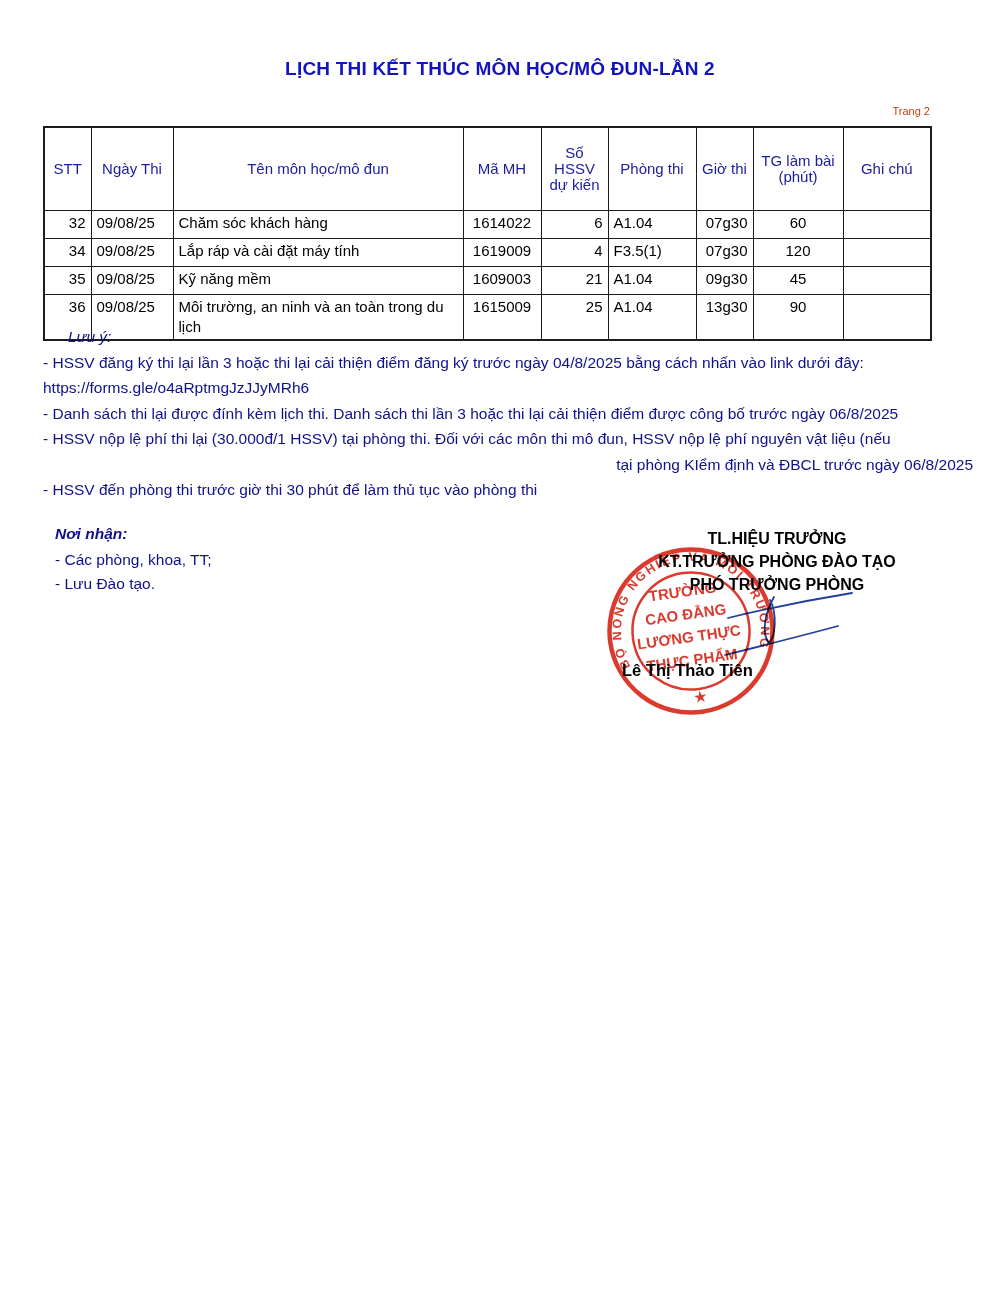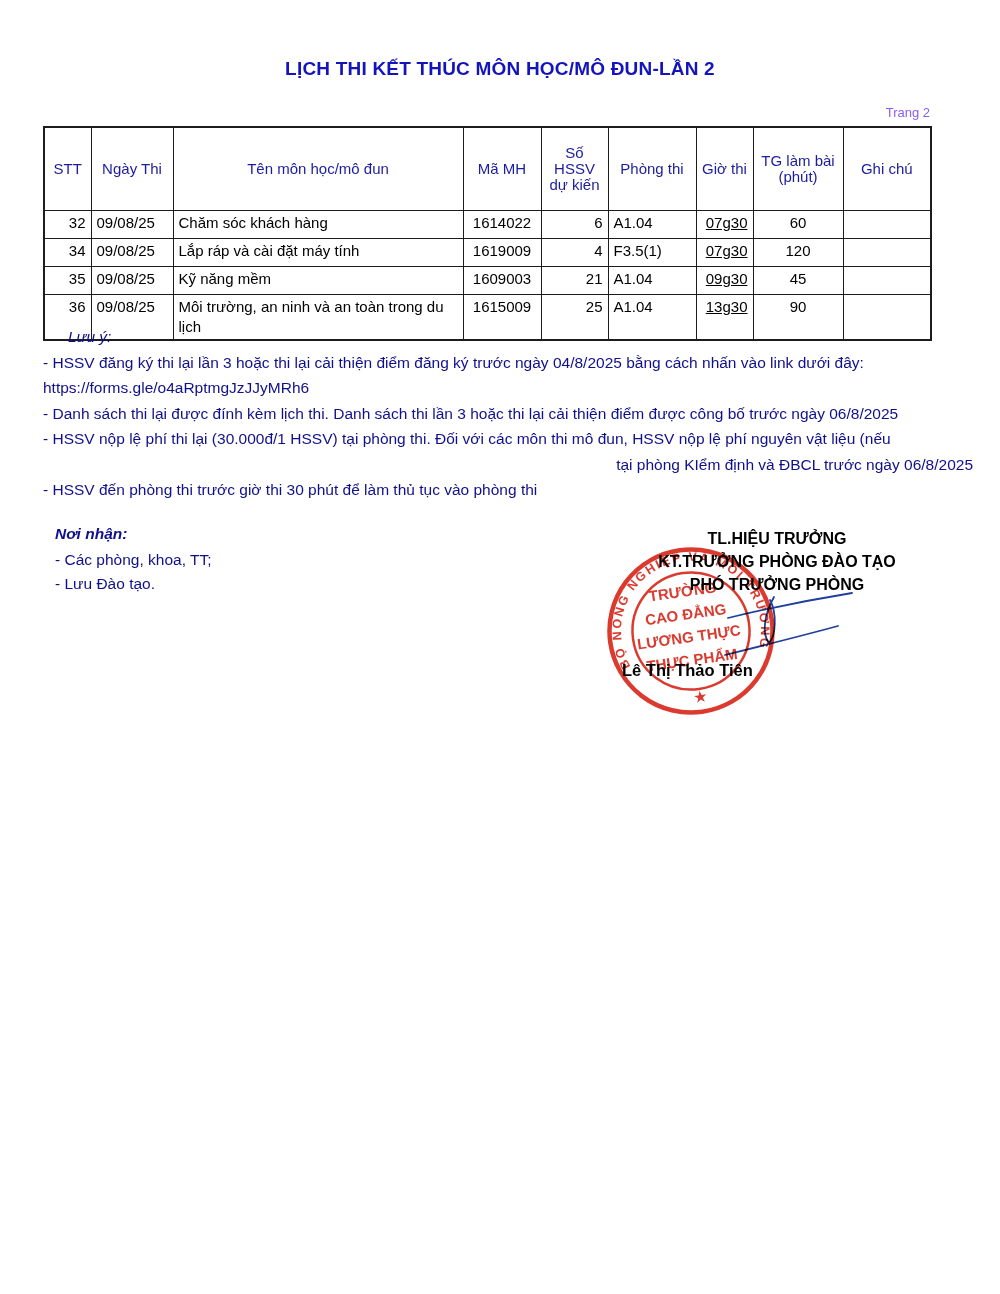--- a/index.html
+++ b/index.html
@@ -6,21 +6,21 @@
   .page{
     position:relative;width:988px;height:1294px;background:#ffffff;overflow:hidden;
     font-family:"Liberation Sans","DejaVu Sans",sans-serif;color:#000;
   }
   .doc-title{
     position:absolute;top:58px;left:0;width:1000px;text-align:center;
     font-size:19px;font-weight:bold;color:#1414bE;letter-spacing:.2px;
   }
   .page-num{
     position:absolute;top:105px;left:43px;width:887px;text-align:right;
-    font-size:13px;color:#8b5cf6;
+    font-size:11px;color:#c2410c;
   }
   table.exam{
     position:absolute;top:126px;left:43px;width:887px;
     border-collapse:collapse;table-layout:fixed;
     font-size:15px;
     border:2px solid #1c1c1c;
   }
   table.exam th,table.exam td{
     border:1px solid #1c1c1c;overflow:hidden;
     padding:2px 5px;
@@ -32,21 +32,21 @@
   table.exam td{vertical-align:top;line-height:20px;}
   tr.hdr{height:33px;}
   tr.row{height:28px;}
   tr.row-tall{height:45px;margin-left:21px;}
   td.c-stt{text-align:right;padding-right:8px;}
   td.c-date{text-align:left;padding-left:4px;}
   td.c-subj{text-align:left;}
   td.c-code{text-align:center;}
   td.c-num{text-align:right;padding-right:4px;}
   td.c-room{text-align:left;padding-left:9px;}
-  td.c-time{text-align:right;padding-right:3px;text-decoration:underline;}
+  td.c-time{text-align:right;padding-right:3px;}
   td.c-dur{text-align:center;}
   .notes{
     position:absolute;left:43px;top:324px;width:930px;
     color:#10108c;font-size:15.5px;line-height:25.5px;
   }
   .notes .label{margin-left:25px;font-style:italic;}
   .notes .indent{padding-left:6px;text-align:right;}
   .recipients{
     position:absolute;left:55px;top:522px;
     color:#10108c;font-size:15.5px;line-height:24px;

